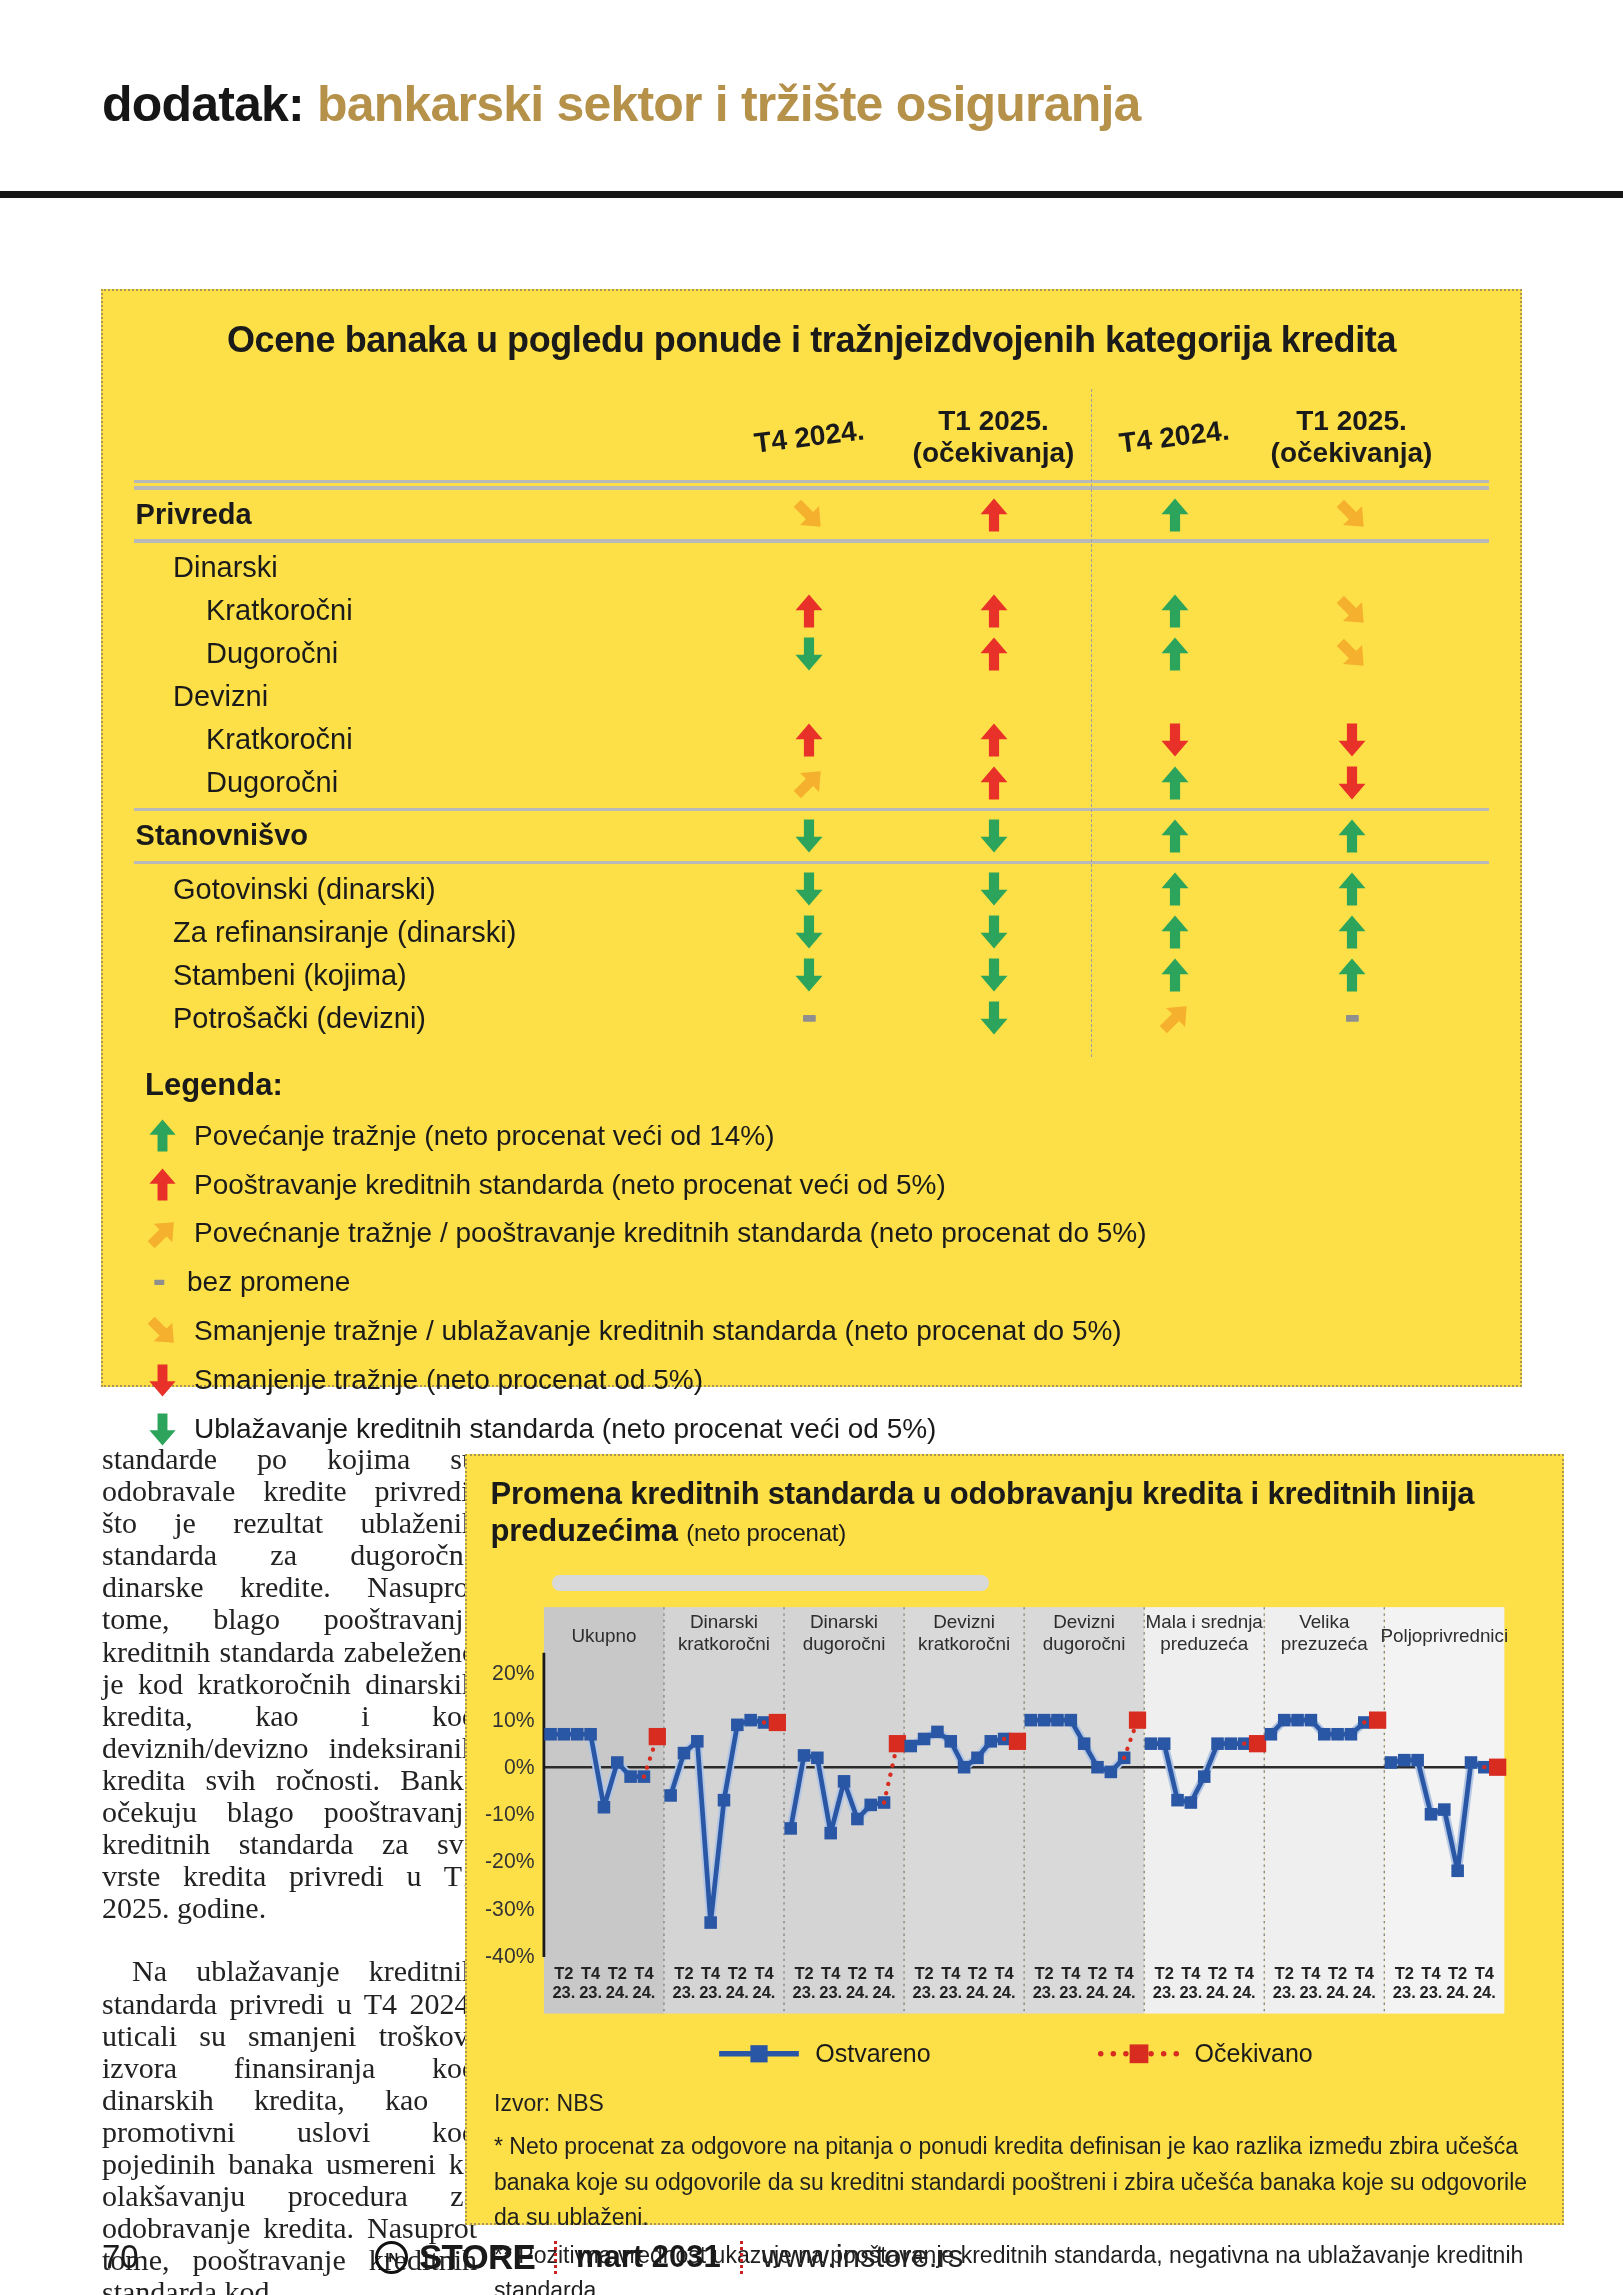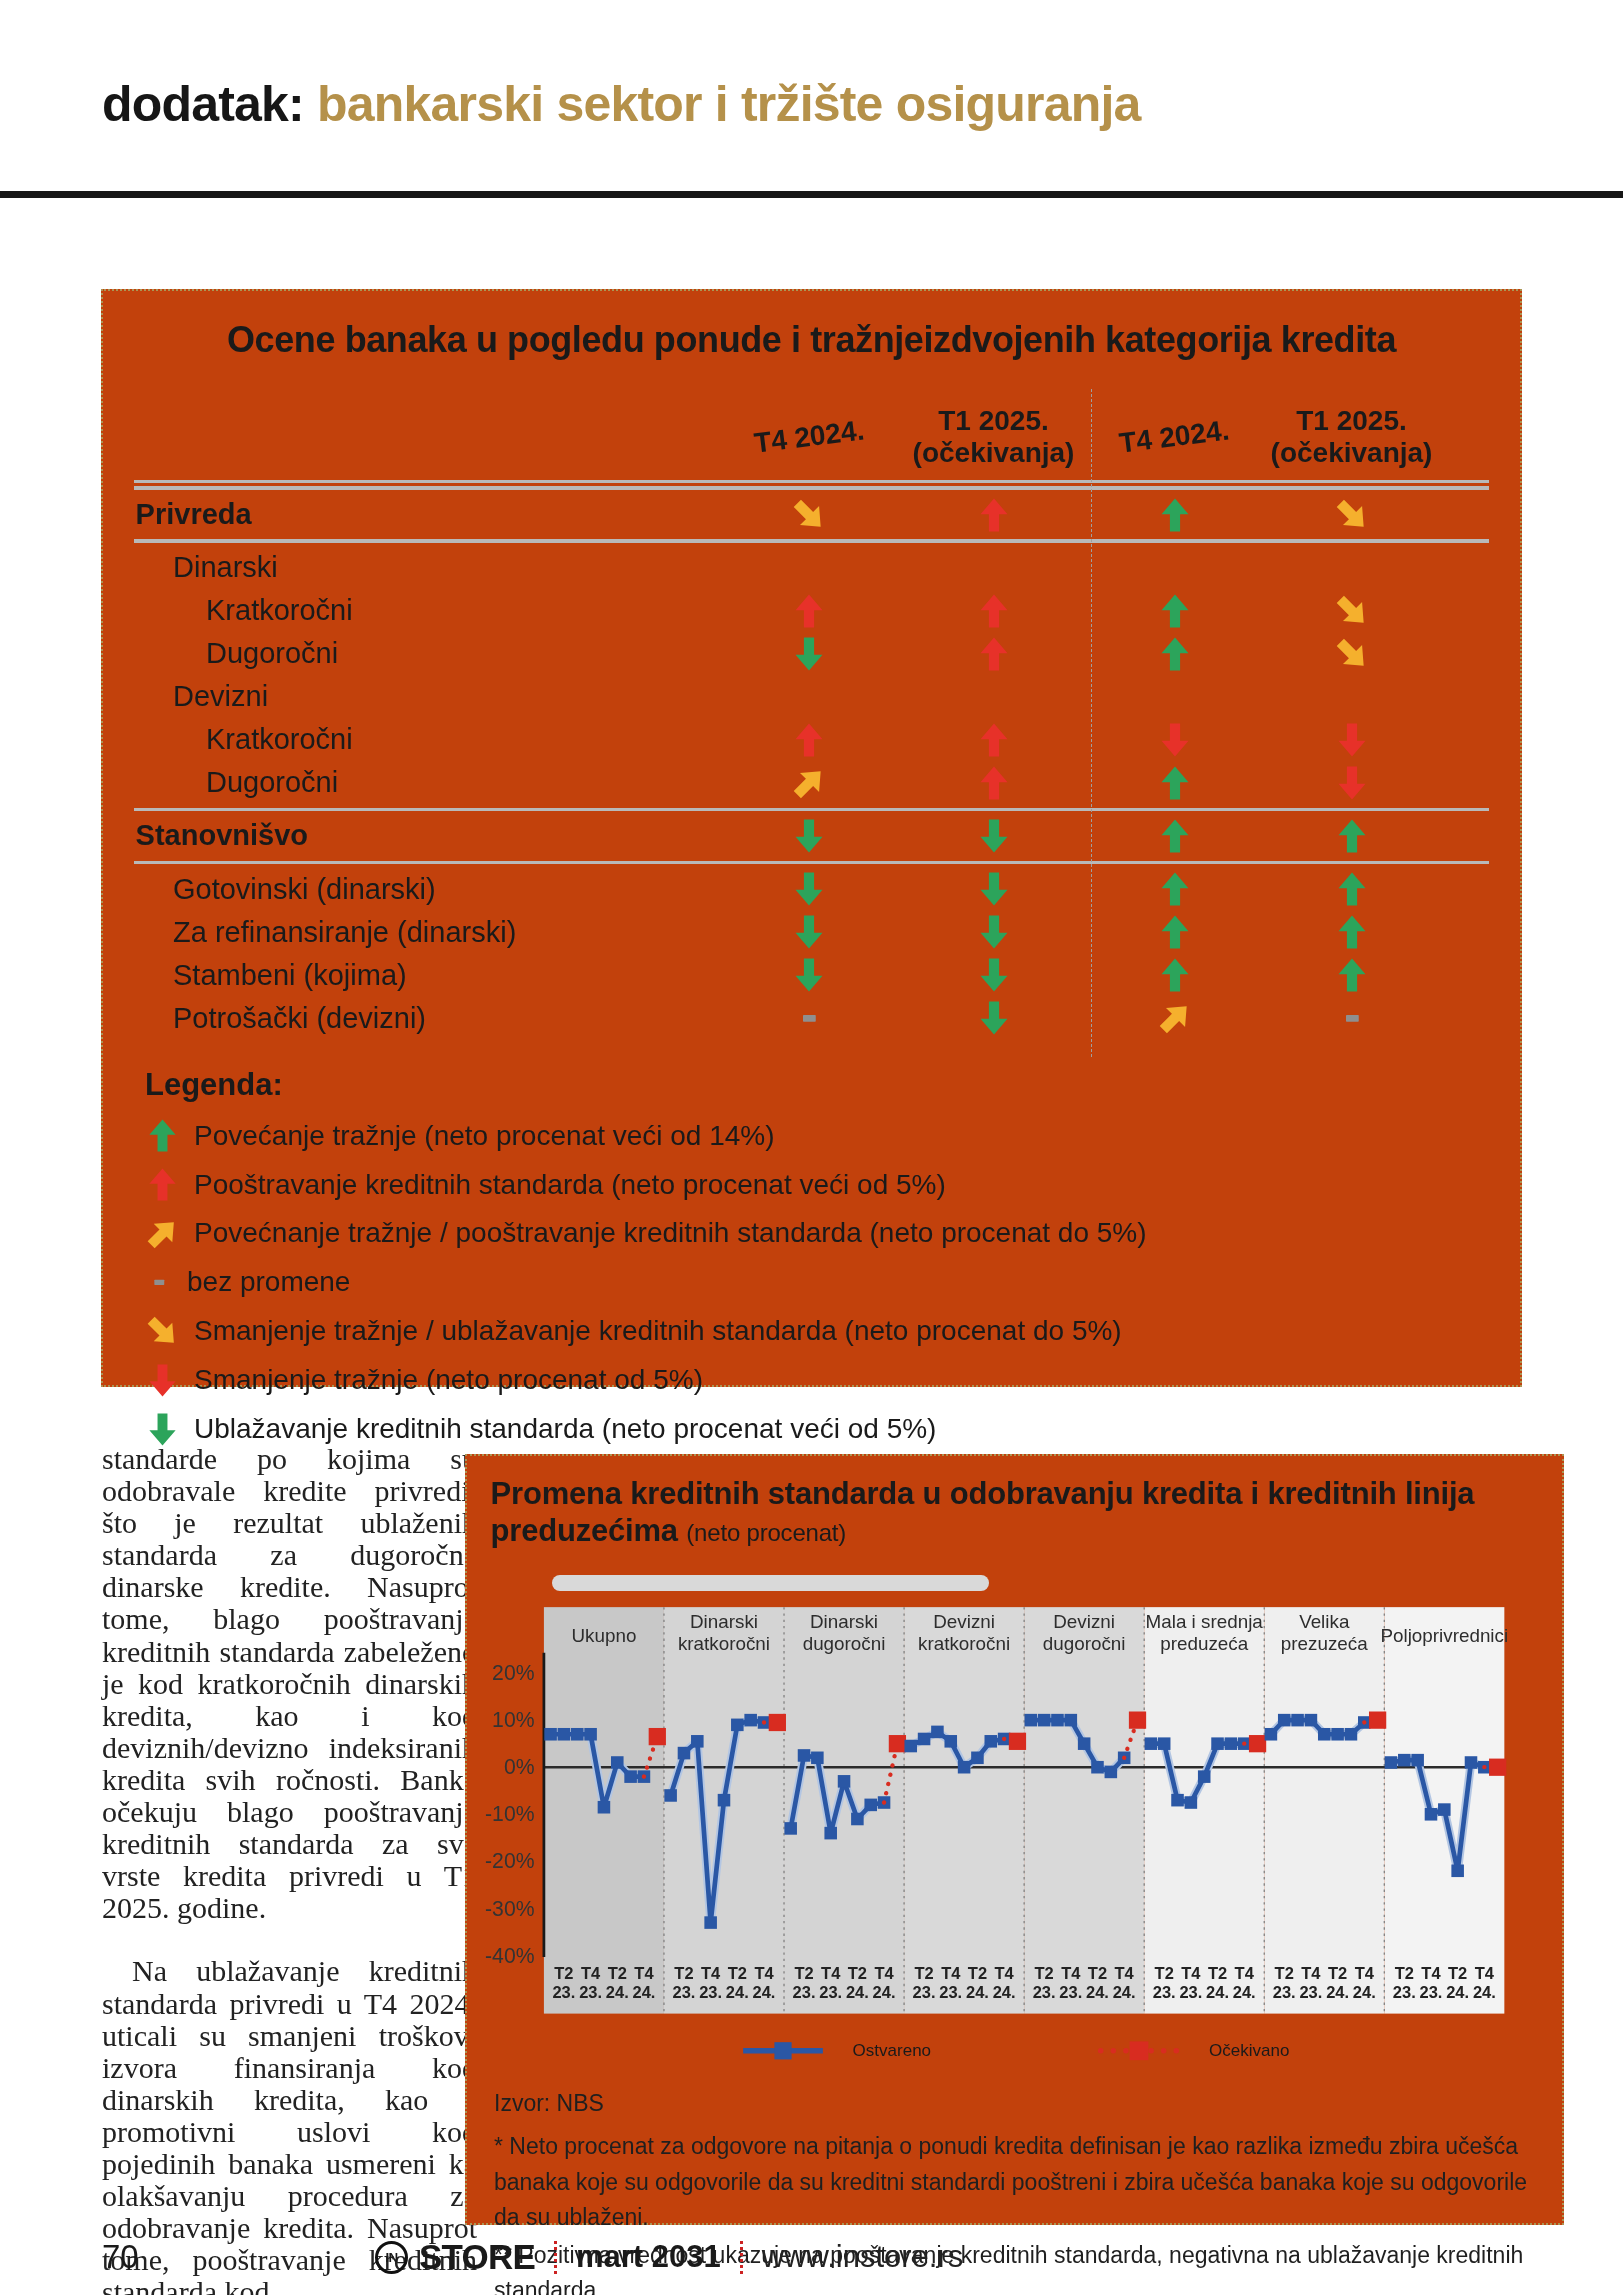--- a/index.html
+++ b/index.html
@@ -8,21 +8,21 @@
     width:1623px; height:2295px; position:relative;
     font-family:"Liberation Sans", sans-serif; color:#1a1a1a;
   }
   
   .page-header { position:absolute; left:102px; top:75px; font-size:50px; font-weight:bold; letter-spacing:-0.8px; }
   .page-header .prefix { color:#161616; }
   .page-header .gold { color:#b5914a; }
   .header-rule { position:absolute; left:0; top:191px; width:1623px; height:7px; background:#161616; }
 
   
-  .frame { position:absolute; border:2.4px dotted #ab9554; background:#c2410c; }
+  .frame { position:absolute; border:2.4px dotted #ab9554; background:#fde047; }
 
   
   #table-box { left:101px; top:289px; width:1421px; height:1098px; padding:23.6px 31px; }
   .table-title { text-align:center; font-size:36px; font-weight:bold; margin-top:4.7px; letter-spacing:-0.4px; }
   .tbl { position:relative; margin-top:31px; }
   .tbl-grid { display:grid; grid-template-columns:581px 188px 181px 181px 173px 1fr; align-items:center; }
   .group-row { margin-top:11px; }
   .group-cell { grid-column:2 / span 2; text-align:center; font-size:30px; font-weight:bold; line-height:1.1; padding-bottom:7.9px; border-bottom:3.9px solid #b9b9b9; }
   .group-cell.traznja { grid-column:4 / span 3; }
   .group-sub { font-weight:bold; font-size:28px; }
@@ -49,21 +49,21 @@
   #article p { text-align:justify; }
   #article p + p { margin-top:31px; text-indent:30px; }
 
   
   #chart-box { left:465px; top:1454px; width:1099px; height:771px; padding:20.4px 23.6px; }
   .chart-title { font-size:31px; font-weight:bold; line-height:1.18; letter-spacing:-0.2px; }
   .chart-title .sub { font-weight:normal; font-size:24px; }
   .deco-bar { position:absolute; left:85px; top:119px; width:437px; height:15.7px; border-radius:7.9px; background:#d9d9d9; }
   #chart-svg-holder { position:absolute; left:17.3px; top:148px; }
   .chart-legend { position:absolute; left:0; top:583px; width:100%; display:flex; justify-content:center; gap:165px; align-items:center; }
-  .chart-legend .item { display:flex; align-items:center; gap:27px; font-size:17px; }
+  .chart-legend .item { display:flex; align-items:center; gap:13px; font-size:25px; }
   .chart-notes { position:absolute; left:27px; top:628px; width:1044px; font-size:23px; line-height:1.55; color:#1f1f1f; }
   .chart-notes .note { margin-top:1.6px; }
   .chart-notes .note:first-child { margin-bottom:7.9px; }
 
   
   #page-footer { position:absolute; left:102px; top:2237px; width:1099px; display:flex; align-items:center; font-size:31px; }
   .pf-page { font-weight:normal; font-size:33px; width:273px; }
   .pf-logo { width:33px; height:33px; border:3.1px solid #111; border-radius:50%; display:inline-flex; align-items:center; justify-content:center; font-weight:bold; font-size:13.4px; letter-spacing:-0.8px; margin-right:11px; }
   .pf-brand { font-weight:bold; font-size:35px; letter-spacing:-0.8px; }
   .pf-sep { height:33px; border-left:3.1px dotted #cc2222; margin:0 19px; }

